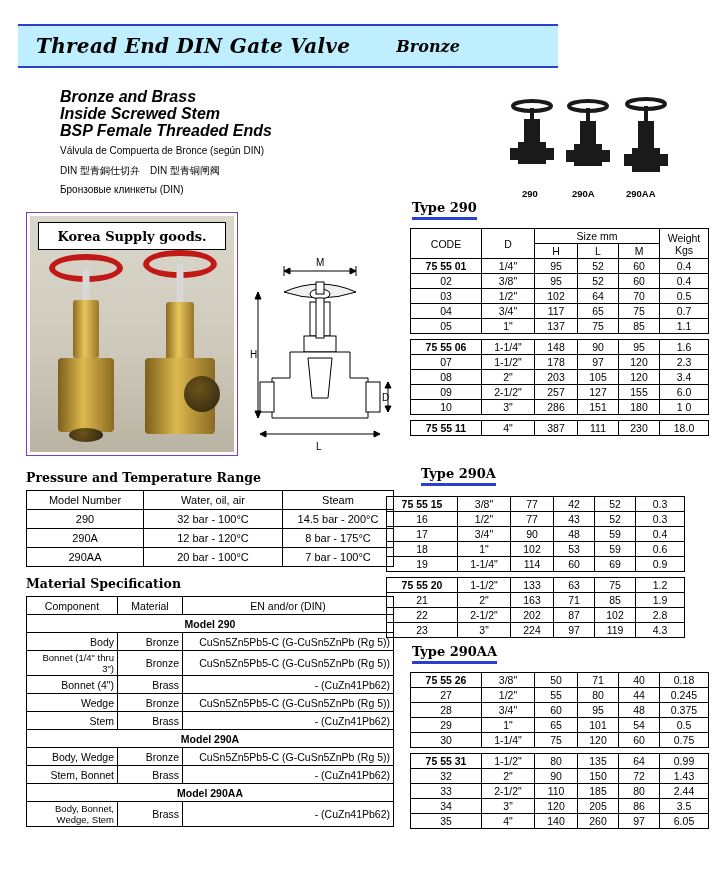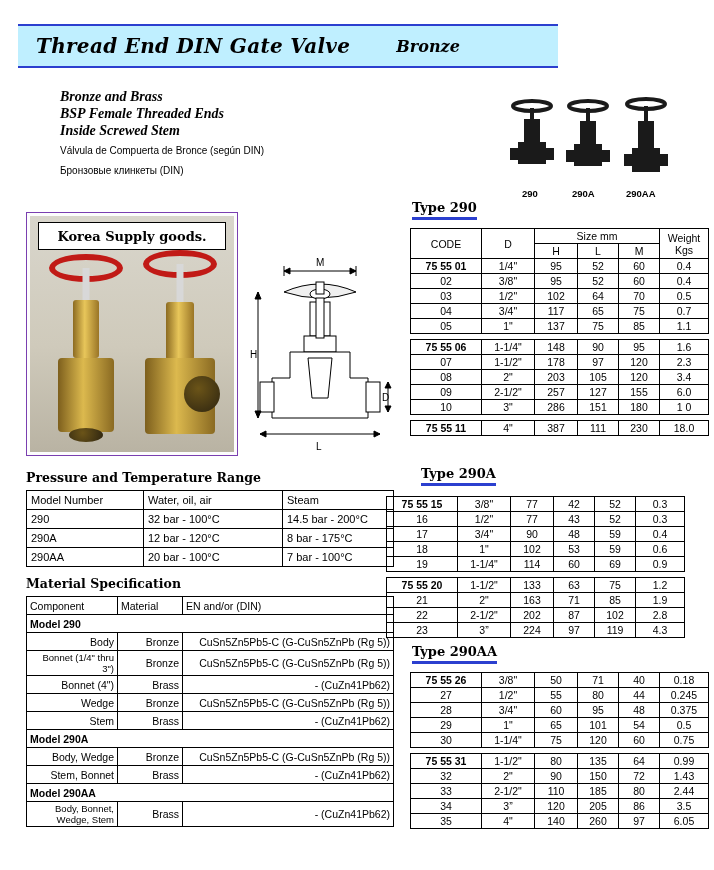--- a/index.html
+++ b/index.html
@@ -27,22 +27,22 @@
   }
   .header .h-sub{
     font-family:"DejaVu Serif", serif;
     font-weight:bold;font-style:italic;font-size:16px;
     margin-left:46px;
   }
 
   
   .intro{position:absolute;left:60px;top:88px;width:340px;}
   .intro .ln{
-    font-family:Liberation Serif, serif;
-    font-weight:bold;font-style:italic;font-size:14px;line-height:17px;
+    font-family:Liberation Sans, sans-serif;
+    font-weight:bold;font-style:italic;font-size:16px;line-height:17px;
   }
   .intro .alt{
     font-family:"Liberation Sans", sans-serif;
     font-style:normal;font-weight:normal;font-size:10px;line-height:15.5px;
     margin-top:4px;
   }
 
   
   .photobox{
     position:absolute;left:26px;top:212px;width:212px;height:244px;
@@ -90,21 +90,21 @@
   
   .sec-h{
     font-family:"DejaVu Serif", serif;font-weight:bold;font-size:12.5px;
   }
   .ptr-h{position:absolute;left:26px;top:470px;}
   .ms-h{position:absolute;left:26px;top:576px;}
 
   
   table{border-collapse:collapse;}
   .tbl{position:absolute;font-size:11px;}
-  .tbl td,.tbl th{border:1px solid #000;padding:1px 4px;text-align:left;font-weight:normal;}
+  .tbl td,.tbl th{border:1px solid #000;padding:1px 4px;text-align:center;font-weight:normal;}
 
   
   #ptr-table{left:26px;top:490px;width:368px;}
   #ptr-table td{height:16px;}
 
   
   #mat-table{left:26px;top:596px;width:368px;font-size:10.5px;}
   #mat-table td{height:15px;padding:1px 3px;}
   #mat-table td.l{text-align:right;}
   #mat-table td.model{font-weight:bold;}
@@ -136,23 +136,24 @@
 
 <div class="page">
 
   <div class="header">
     <div class="h-title">Thread End DIN Gate Valve</div>
     <div class="h-sub">Bronze</div>
   </div>
 
   <div class="intro">
     <div class="ln">Bronze and Brass</div>
+    <div class="ln">Inside Screwed Stem</div>
     <div class="ln">BSP Female Threaded Ends</div>
-    <div class="ln">Inside Screwed Stem</div>
     <div class="alt">Válvula de Compuerta de Bronce (según DIN)</div>
+    <div class="alt">DIN 型青銅仕切弁　DIN 型青铜闸阀</div>
     <div class="alt">Бронзовые клинкеты (DIN)</div>
   </div>
 
   <div class="thumbs">
     <svg width="190" height="110" viewBox="0 0 190 110">
       <g fill="#1a1a1a">
 
         <ellipse cx="32" cy="14" rx="19" ry="5" fill="none" stroke="#1a1a1a" stroke-width="4"></ellipse>
         <rect x="30" y="16" width="4" height="12"></rect>
         <rect x="24" y="27" width="16" height="24"></rect>

